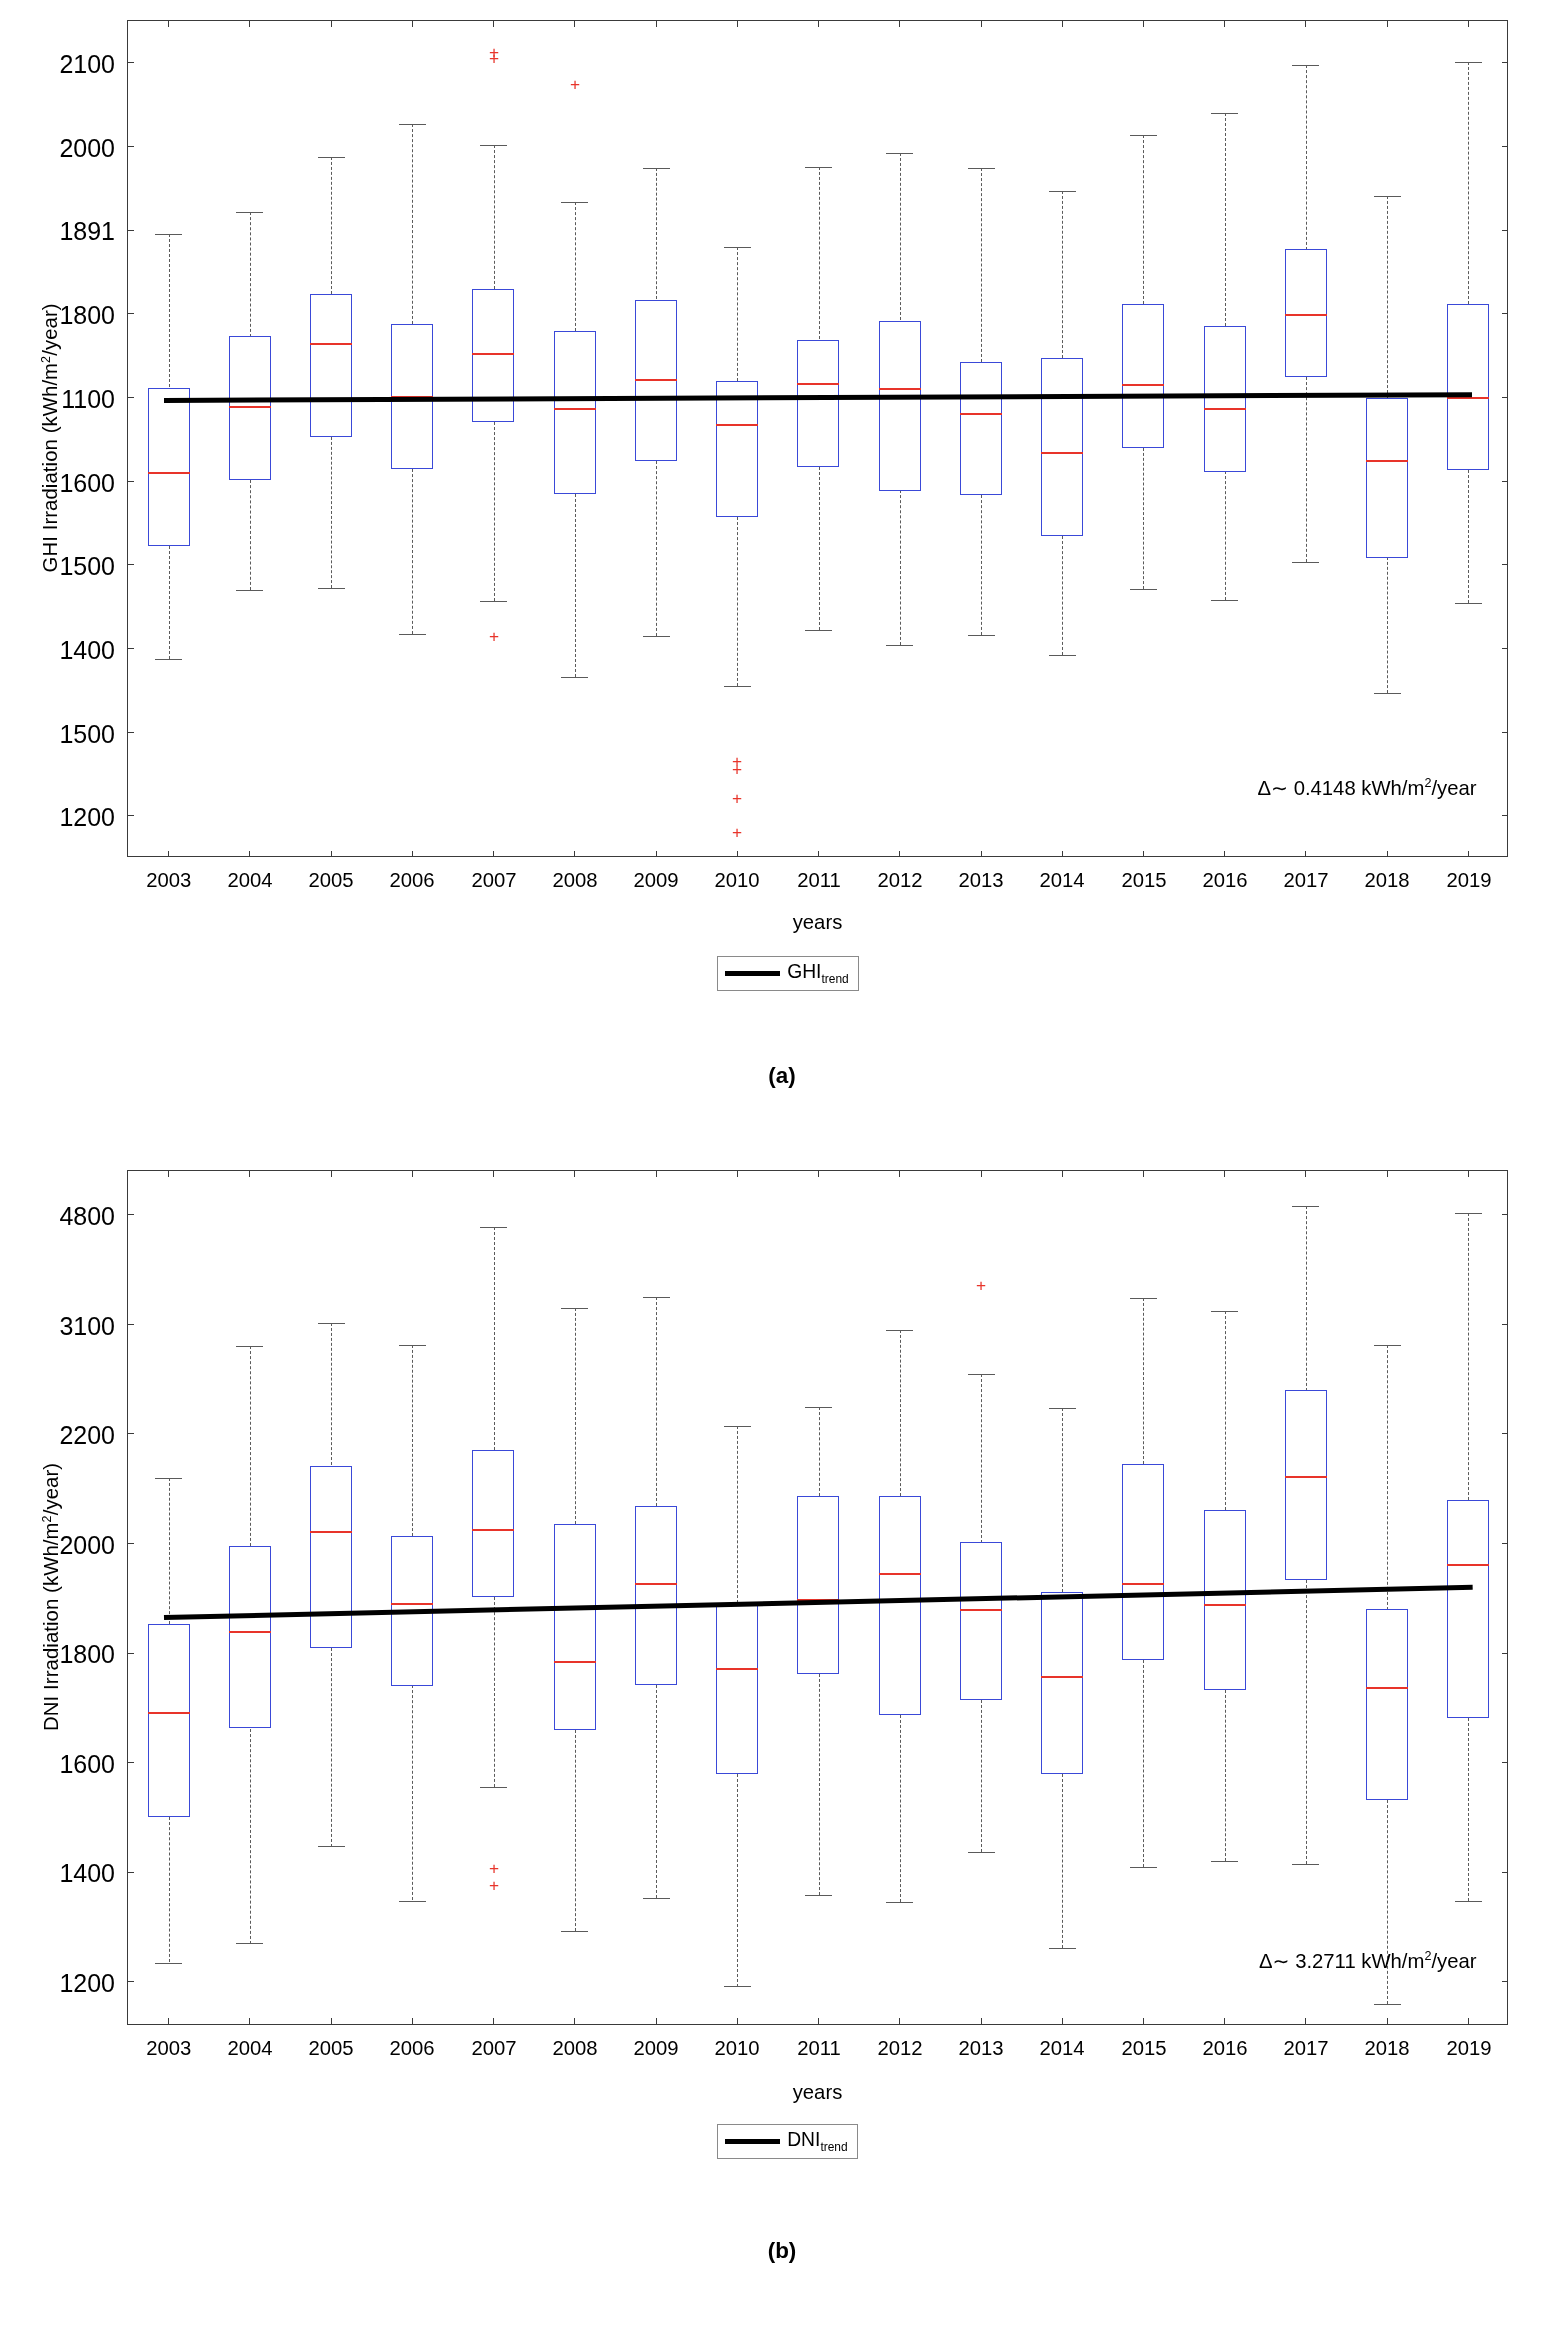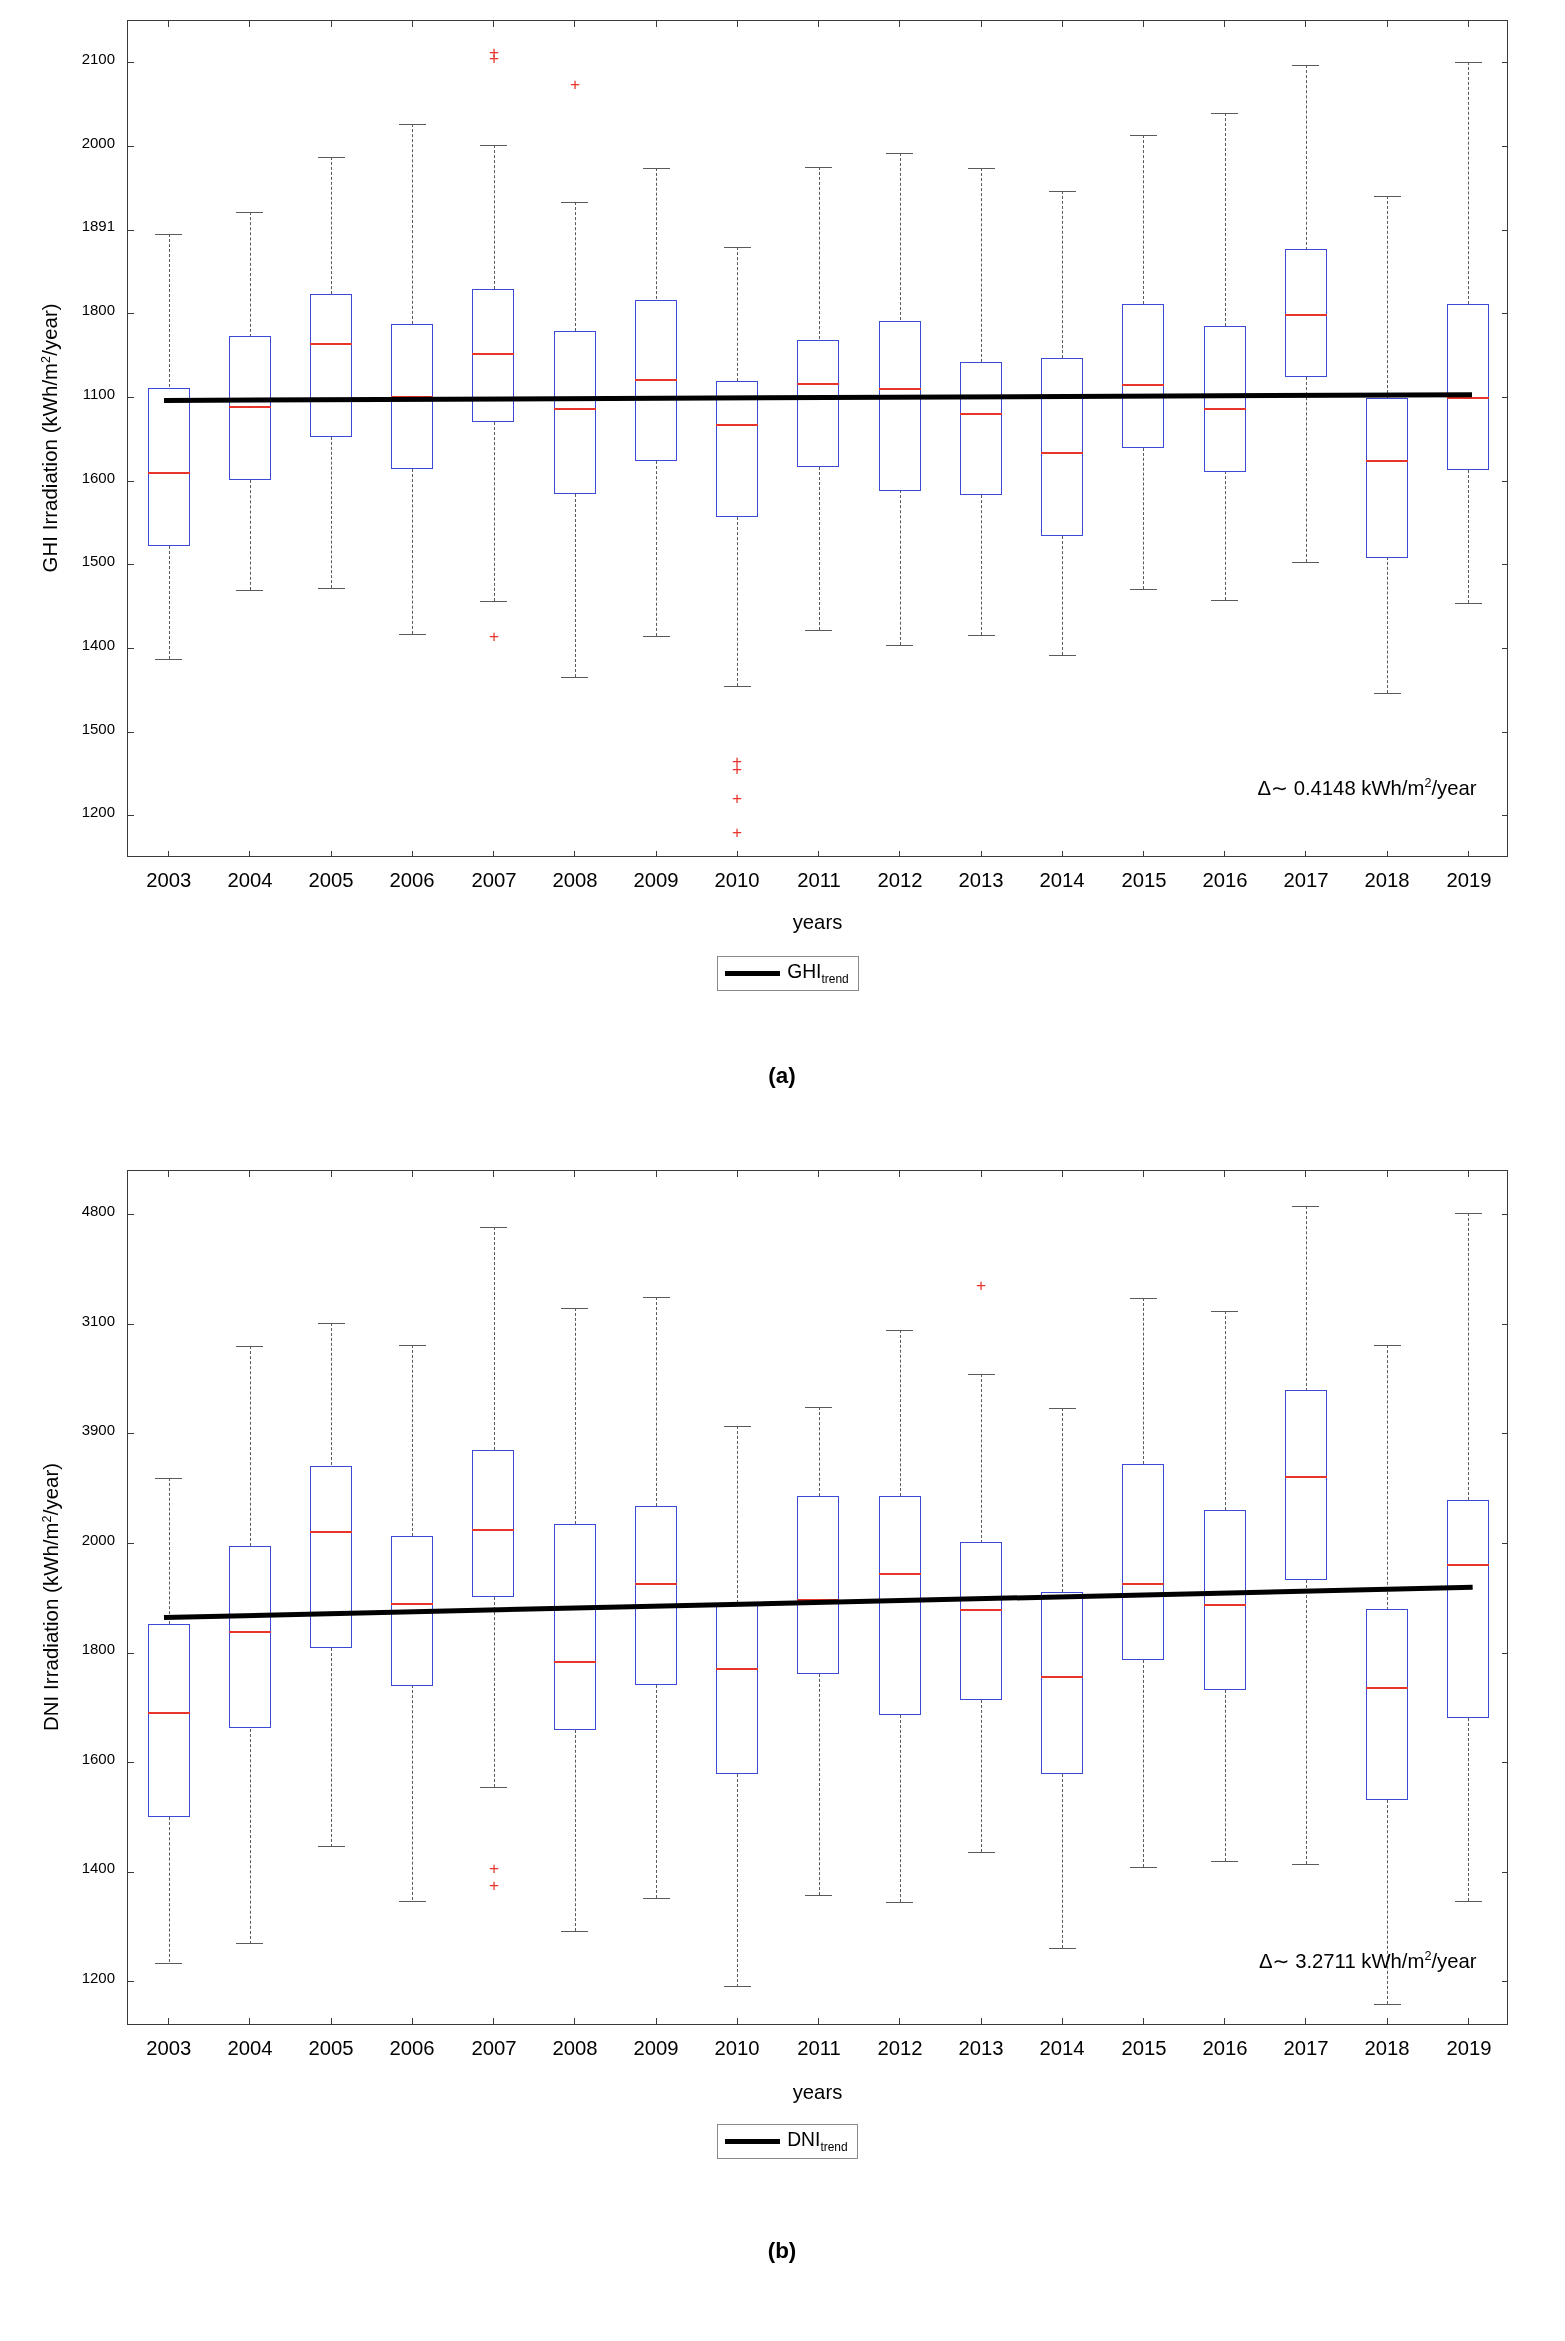--- a/index.html
+++ b/index.html
@@ -7,21 +7,21 @@
   .page{position:relative;width:1565px;height:2342px;}
 
   
   .figure{position:relative;}
   .axes{position:absolute;background:#fff;border:1px solid #3a3a3a;box-sizing:border-box;}
   .plotarea{position:absolute;left:0;top:0;right:0;bottom:0;overflow:visible;}
 
   .ylabel{position:absolute;transform-origin:50% 50%;transform:rotate(-90deg);
           font-size:20.3px;white-space:nowrap;letter-spacing:0.1px;}
   .xlabel{position:absolute;font-size:20.3px;text-align:center;}
-  .ytick{position:absolute;font-size:15px;text-align:right;white-space:nowrap;}
+  .ytick{position:absolute;font-size:25px;text-align:right;white-space:nowrap;}
   .xtick{position:absolute;font-size:20.3px;text-align:center;white-space:nowrap;}
   .tickmark-y{position:absolute;height:1px;background:#3a3a3a;width:6.1px;}
   .tickmark-x{position:absolute;width:1px;background:#3a3a3a;height:6.1px;}
 
   .annot{position:absolute;font-size:20.3px;white-space:nowrap;}
   sub{font-size:.62em;}
   sup{font-size:.62em;}
 
   
   .box{position:absolute;border:1px solid #3a49d8;box-sizing:border-box;background:transparent;}
@@ -265,21 +265,21 @@
           <div class="tickmark-y" style="left: 1374px; top: 591px;"></div>
           <div class="ytick" style="width: 86px; left: -99px; top: 579px;">1600</div>
           <div class="tickmark-y" style="left: 0px; top: 482px;"></div>
           <div class="tickmark-y" style="left: 1374px; top: 482px;"></div>
           <div class="ytick" style="width: 86px; left: -99px; top: 469px;">1800</div>
           <div class="tickmark-y" style="left: 0px; top: 372px;"></div>
           <div class="tickmark-y" style="left: 1374px; top: 372px;"></div>
           <div class="ytick" style="width: 86px; left: -99px; top: 360px;">2000</div>
           <div class="tickmark-y" style="left: 0px; top: 262px;"></div>
           <div class="tickmark-y" style="left: 1374px; top: 262px;"></div>
-          <div class="ytick" style="width: 86px; left: -99px; top: 250px;">3900</div>
+          <div class="ytick" style="width: 86px; left: -99px; top: 250px;">2200</div>
           <div class="tickmark-y" style="left: 0px; top: 153px;"></div>
           <div class="tickmark-y" style="left: 1374px; top: 153px;"></div>
           <div class="ytick" style="width: 86px; left: -99px; top: 141px;">3100</div>
           <div class="tickmark-y" style="left: 0px; top: 43px;"></div>
           <div class="tickmark-y" style="left: 1374px; top: 43px;"></div>
           <div class="ytick" style="width: 86px; left: -99px; top: 31px;">4800</div>
           <div class="tickmark-x" style="left: 40px; top: 847px;"></div>
           <div class="tickmark-x" style="left: 40px; top: 0px;"></div>
           <div class="xtick" style="width: 102px; left: -10.2px; top: 866px;">2003</div>
           <div class="tickmark-x" style="left: 121px; top: 847px;"></div>

